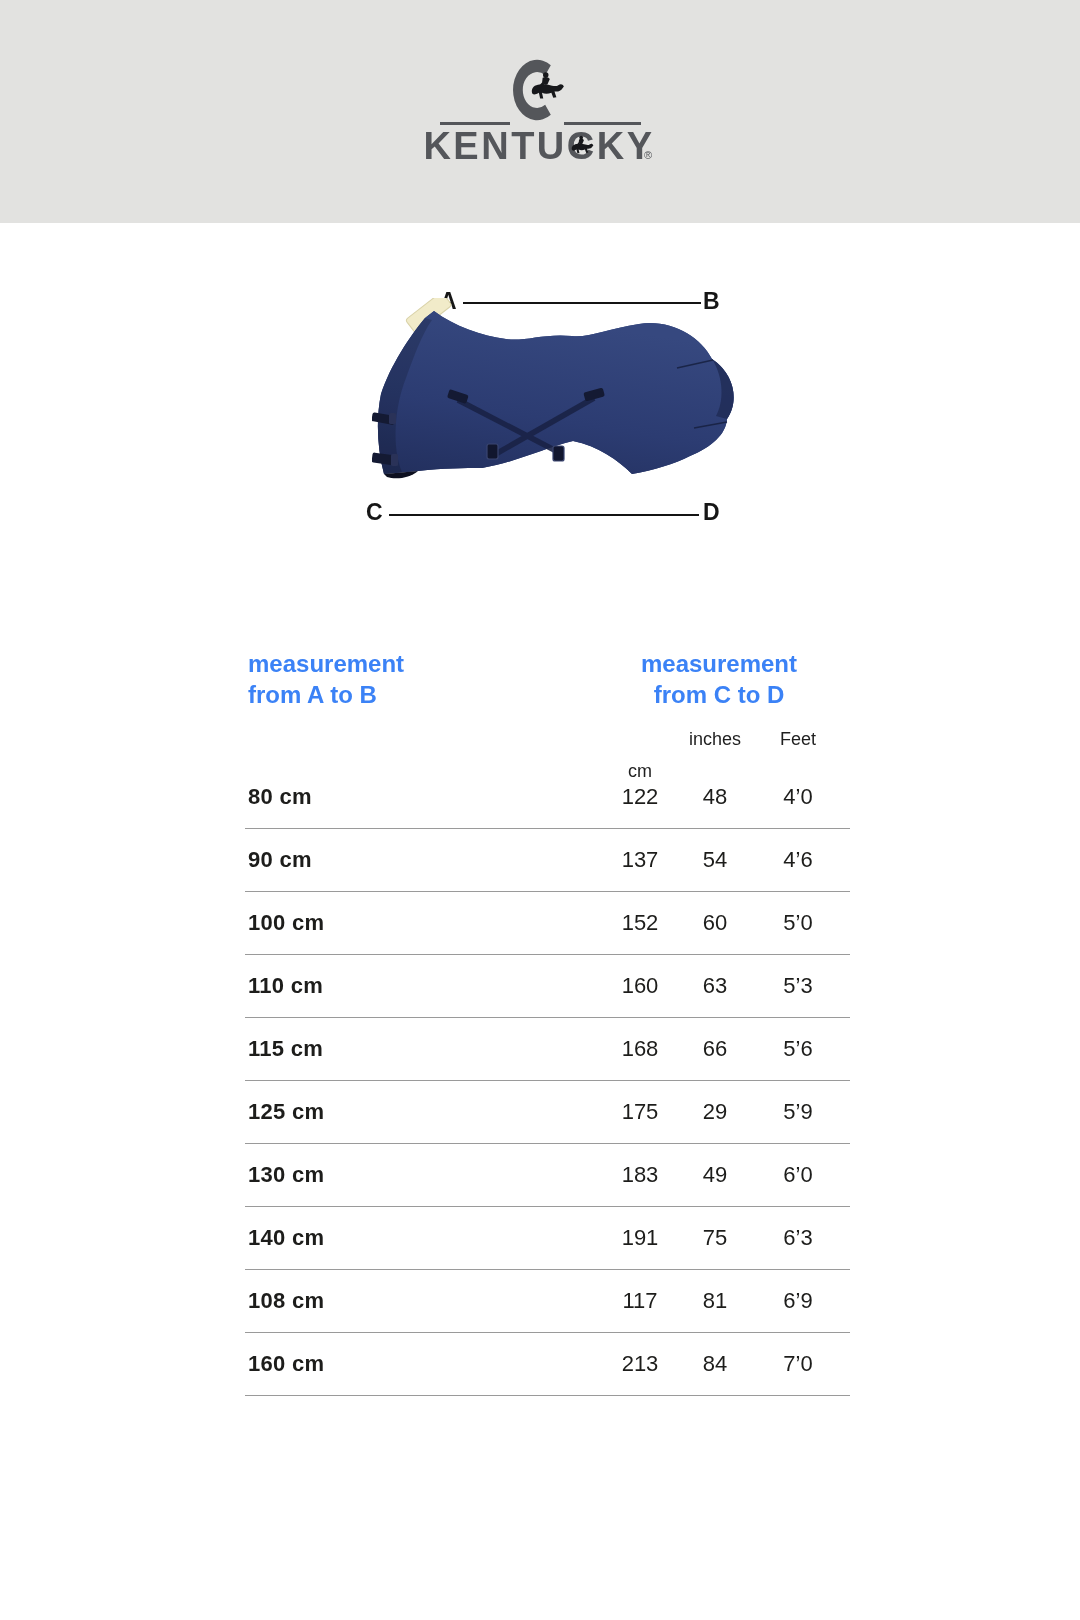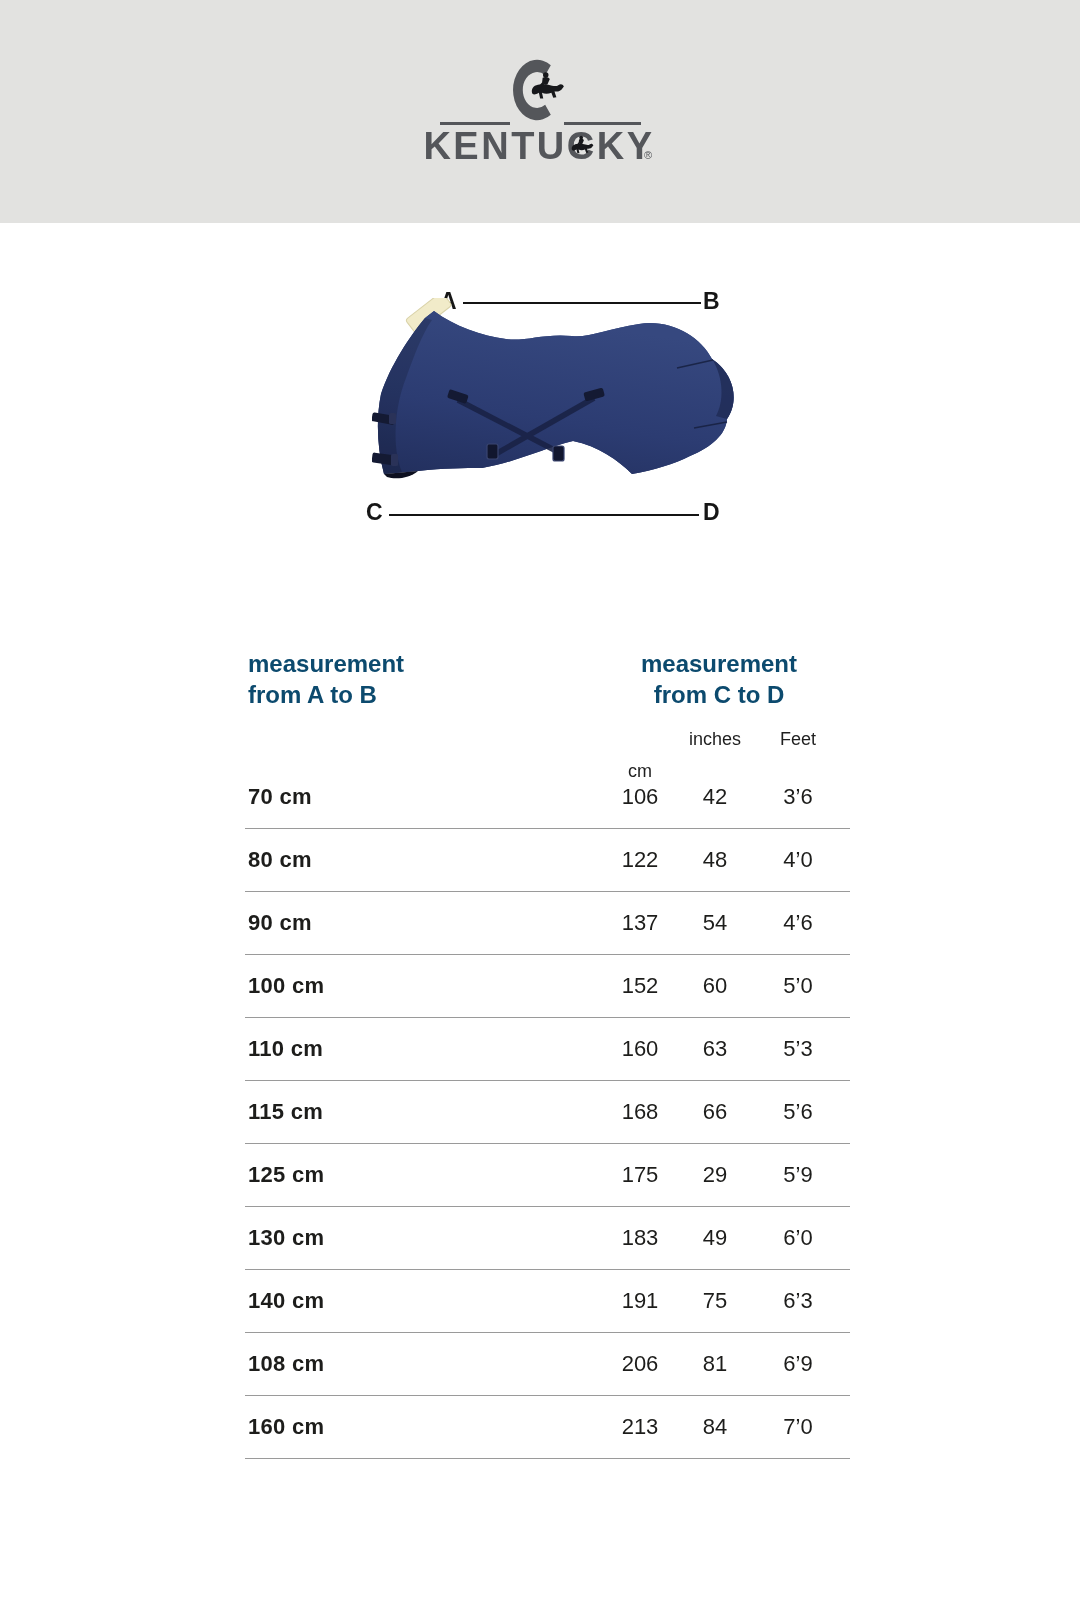--- a/index.html
+++ b/index.html
@@ -22,21 +22,21 @@
     line-height:38px;white-space:nowrap;
   }
   .wordmark .wm-c{position:relative;display:inline-block;}
   .wordmark .wm-c svg{position:absolute;left:52%;top:52%;transform:translate(-50%,-50%);width:27px;height:27px;}
   .reg-mark{position:absolute;left:644px;top:149px;font-size:11px;color:var(--logo-color,#54565a);font-weight:400;letter-spacing:0;}
   
   .diag-label{position:absolute;font-size:23px;font-weight:700;color:#161616;line-height:22px;}
   .measure-line{position:absolute;height:2px;background:#141414;}
   .rug-svg{position:absolute;left:372px;top:298px;width:366px;height:186px;}
   
-  .tbl-header{position:absolute;top:648px;font-size:24px;font-weight:700;line-height:31px;color:#0c4a6e;}
+  .tbl-header{position:absolute;top:648px;font-size:24px;font-weight:700;line-height:31px;color:#3b82f6;}
   .tbl-header.left{left:248px;text-align:left;}
   .tbl-header.right{left:569px;width:300px;text-align:center;}
   .unit-row{position:absolute;left:245px;top:729px;width:605px;height:24px;}
   .unit{position:absolute;width:100px;text-align:center;font-size:18px;font-weight:400;color:#1f1f1f;}
   .unit.u-cm{left:345px;margin-top:32px;}
   .unit.u-inches{left:420px;}
   .unit.u-feet{left:503px;}
   .size-table{position:absolute;left:245px;top:766px;width:605px;}
   .size-row{position:relative;height:62px;border-bottom:1px solid var(--table-line,#9a9a9a);}
   .size-row .cell{position:absolute;top:0;height:62px;display:flex;align-items:center;font-size:22px;}
@@ -148,26 +148,20 @@
       <div>from C to D</div>
     </div>
 
     <div class="unit-row">
       <span class="unit u-cm">cm</span>
       <span class="unit u-inches">inches</span>
       <span class="unit u-feet">Feet</span>
     </div>
 
     <div class="size-table">
-      <div class="size-row">
-        <span class="cell size">70 cm</span>
-        <span class="cell num n-cm">106</span>
-        <span class="cell num n-inches">42</span>
-        <span class="cell num n-feet">3’6</span>
-      </div>
 
       <div class="size-row">
         <span class="cell size">80 cm</span>
         <span class="cell num n-cm">122</span>
         <span class="cell num n-inches">48</span>
         <span class="cell num n-feet">4’0</span>
       </div>
 
       <div class="size-row">
         <span class="cell size">90 cm</span>
@@ -214,21 +208,21 @@
       <div class="size-row">
         <span class="cell size">140 cm</span>
         <span class="cell num n-cm">191</span>
         <span class="cell num n-inches">75</span>
         <span class="cell num n-feet">6’3</span>
       </div>
 
 
       <div class="size-row">
         <span class="cell size">108 cm</span>
-        <span class="cell num n-cm">206</span>
+        <span class="cell num n-cm">117</span>
         <span class="cell num n-inches">81</span>
         <span class="cell num n-feet">6’9</span>
       </div>
 
       <div class="size-row">
         <span class="cell size">160 cm</span>
         <span class="cell num n-cm">213</span>
         <span class="cell num n-inches">84</span>
         <span class="cell num n-feet">7’0</span>
       </div>

